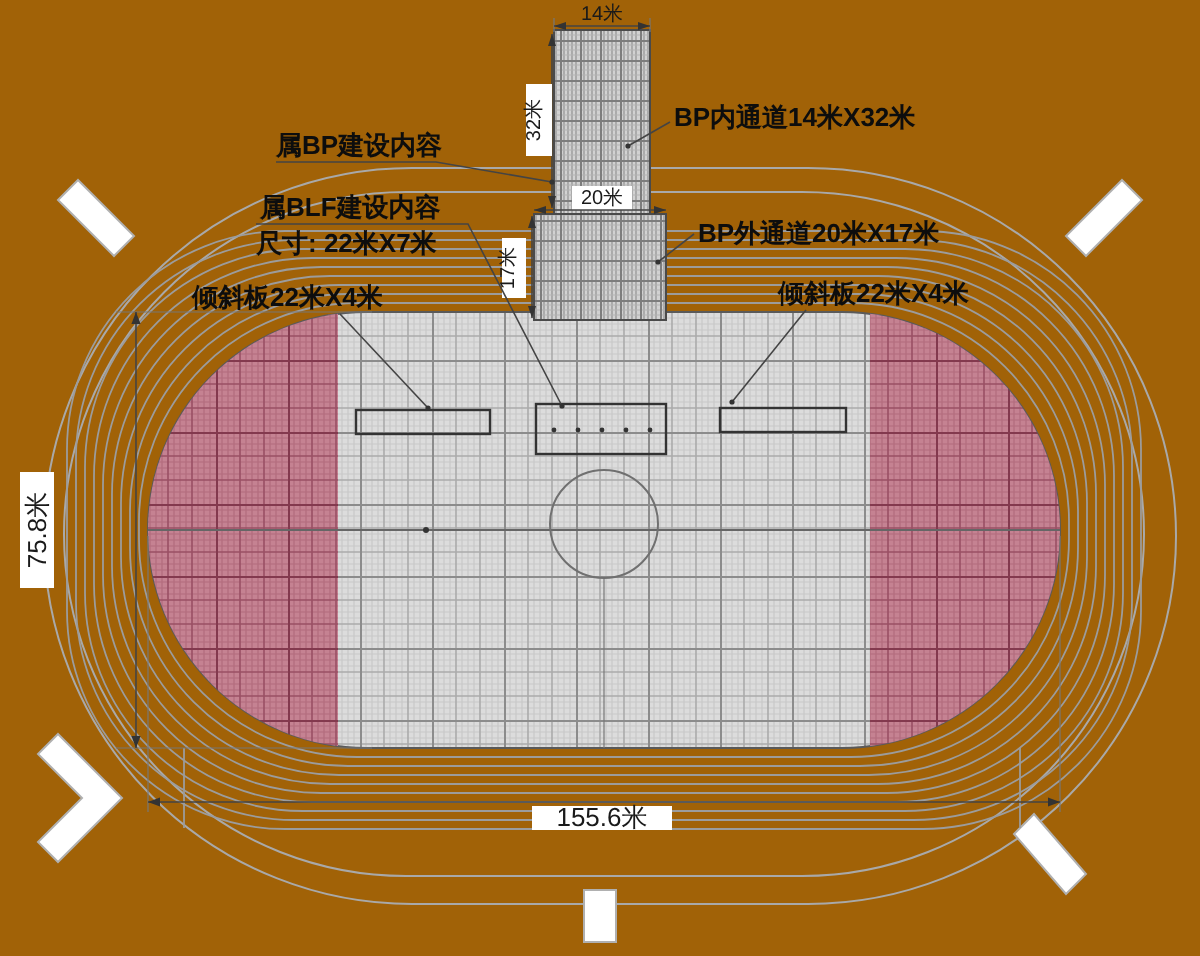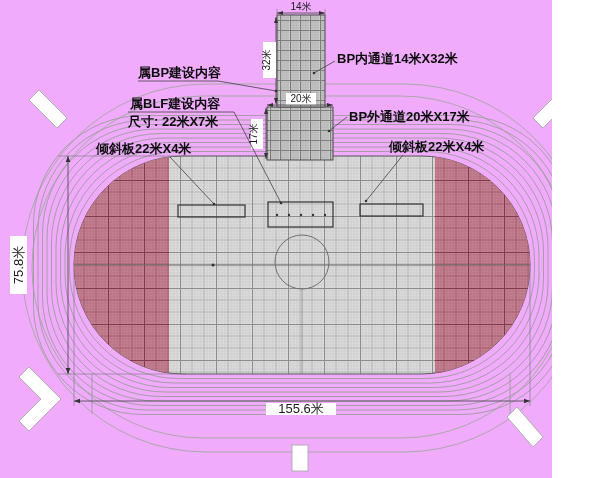--- a/index.html
+++ b/index.html
@@ -1,16 +1,16 @@
 <!DOCTYPE html>
 <html style="--red-bg: #c58292; --red-thin: #b26b7d; --red-mid: #9a4f64; --red-dark: #83394e; --gray-bg: #dcdcdc; --gray-thin: #c8c8c8; --gray-mid: #ababab; --gray-dark: #8c8c8c; --cor-bg: #d2d2d2; --cor-v: #9a9a9a; --cor-h: #b4b4b4; --cor-dark: #7d7d7d; --fence: #a9a9a9; --lane: #9c9c9c; --outline: #5a5a5a;"><head>
 <meta charset="utf-8">
 <style>
   html,body{margin:0;padding:0;background:#fff;}
-  #stage{width:552px;height:478px;position:relative;background:#f0abfc;overflow:hidden;text-decoration:underline;}
+  #stage{width:600px;height:478px;position:relative;background:#a16207;overflow:hidden;text-decoration:underline;}
   svg{display:block;}
   .fence{stroke:var(--fence);stroke-width:1;fill:none;}
   .lane{stroke:var(--lane);stroke-width:.9;fill:none;}
   .tab{fill:#ffffff;stroke:#b0b0b0;stroke-width:1;}
   .infield{fill:url(#plaidGray);stroke:var(--outline);stroke-width:1;}
   .redcap{fill:url(#plaidRed);}
   .obj{fill:none;stroke:#333;stroke-width:1.2;}
   .thinobj{fill:none;stroke:#707070;stroke-width:1;}
   .mid{stroke:#666;stroke-width:1;fill:none;}
   .dimline{stroke:#444;stroke-width:.8;fill:none;}

